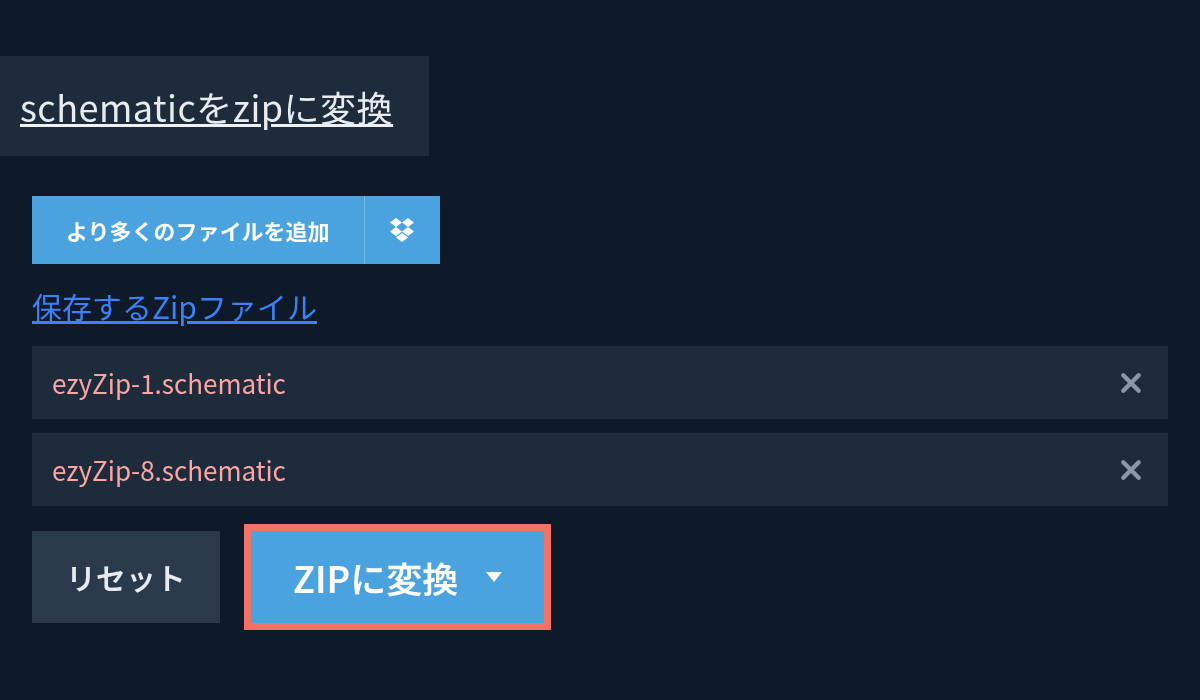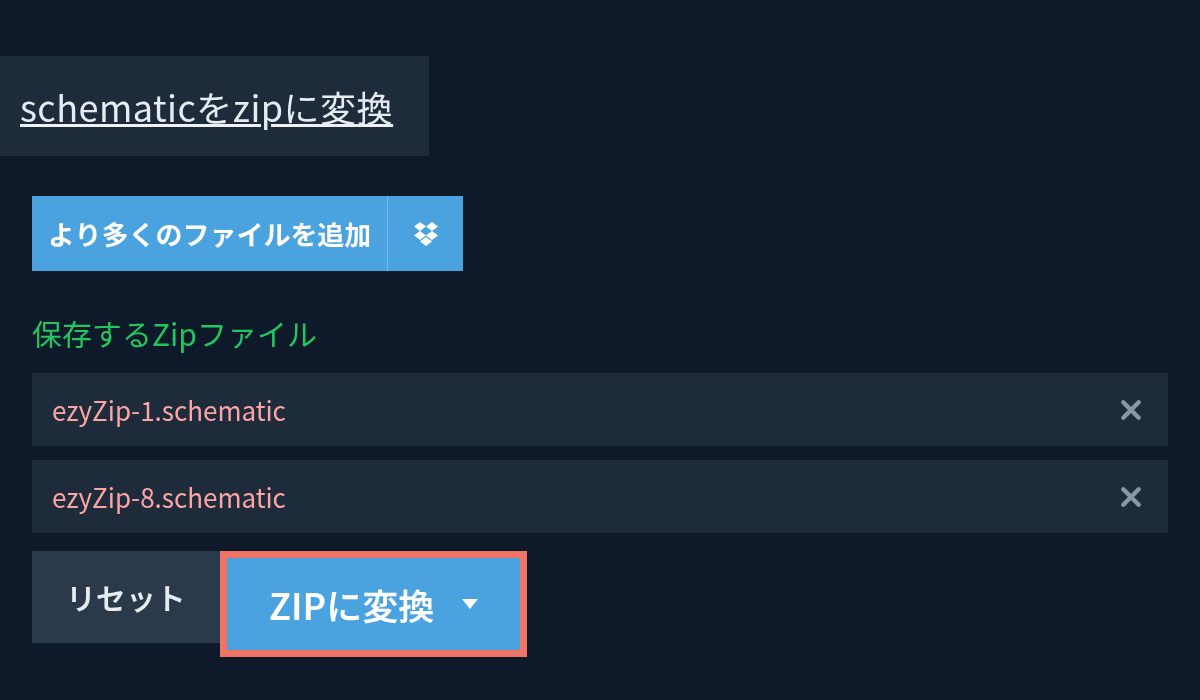--- a/index.html
+++ b/index.html
@@ -30,35 +30,36 @@
     display: inline-flex;
     align-items: center;
     justify-content: center;
     border: none;
     cursor: pointer;
     font-family: inherit;
   }
   .btn-blue { background: #4aa3df; color: #ffffff; }
   .btn-gray { background: #2b3a4a; color: #e6ecf2; }
   .add-more-btn {
-    font-size: 27px;
+    font-size: 22px;
     font-weight: 700;
-    padding: 18px 16px;
+    padding: 18px 34px;
   }
   .dropbox-btn {
     width: 76px;
     padding: 0;
     border-left: 1px solid rgba(255,255,255,0.25);
   }
   .dropbox-icon { width: 30px; height: 30px; }
   .section-label {
-    margin-top: 40px;
+    margin-top: 20px;
     font-size: 30px;
     font-weight: 400;
-    color: #22c55e;
+    color: #3b82f6;
+    text-decoration: underline;
   }
   .file-list { margin-top: 18px; }
   .file-row {
     background: #1d2b3a;
     display: flex;
     align-items: center;
     justify-content: space-between;
     padding: 18px 20px;
     margin-bottom: 14px;
   }
@@ -71,21 +72,22 @@
     background: transparent;
     border: none;
     cursor: pointer;
     padding: 6px;
     display: flex;
     align-items: center;
   }
   .remove-icon { width: 22px; height: 22px; }
   .action-row {
     display: flex;
-    align-items: flex-start;
+    align-items: center;
+    gap: 24px;
     margin-top: 18px;
   }
   .reset-btn {
     font-size: 30px;
     font-weight: 600;
     padding: 24px 34px;
   }
   .convert-wrap {
     border: 7px solid #f07366;
     display: flex;

